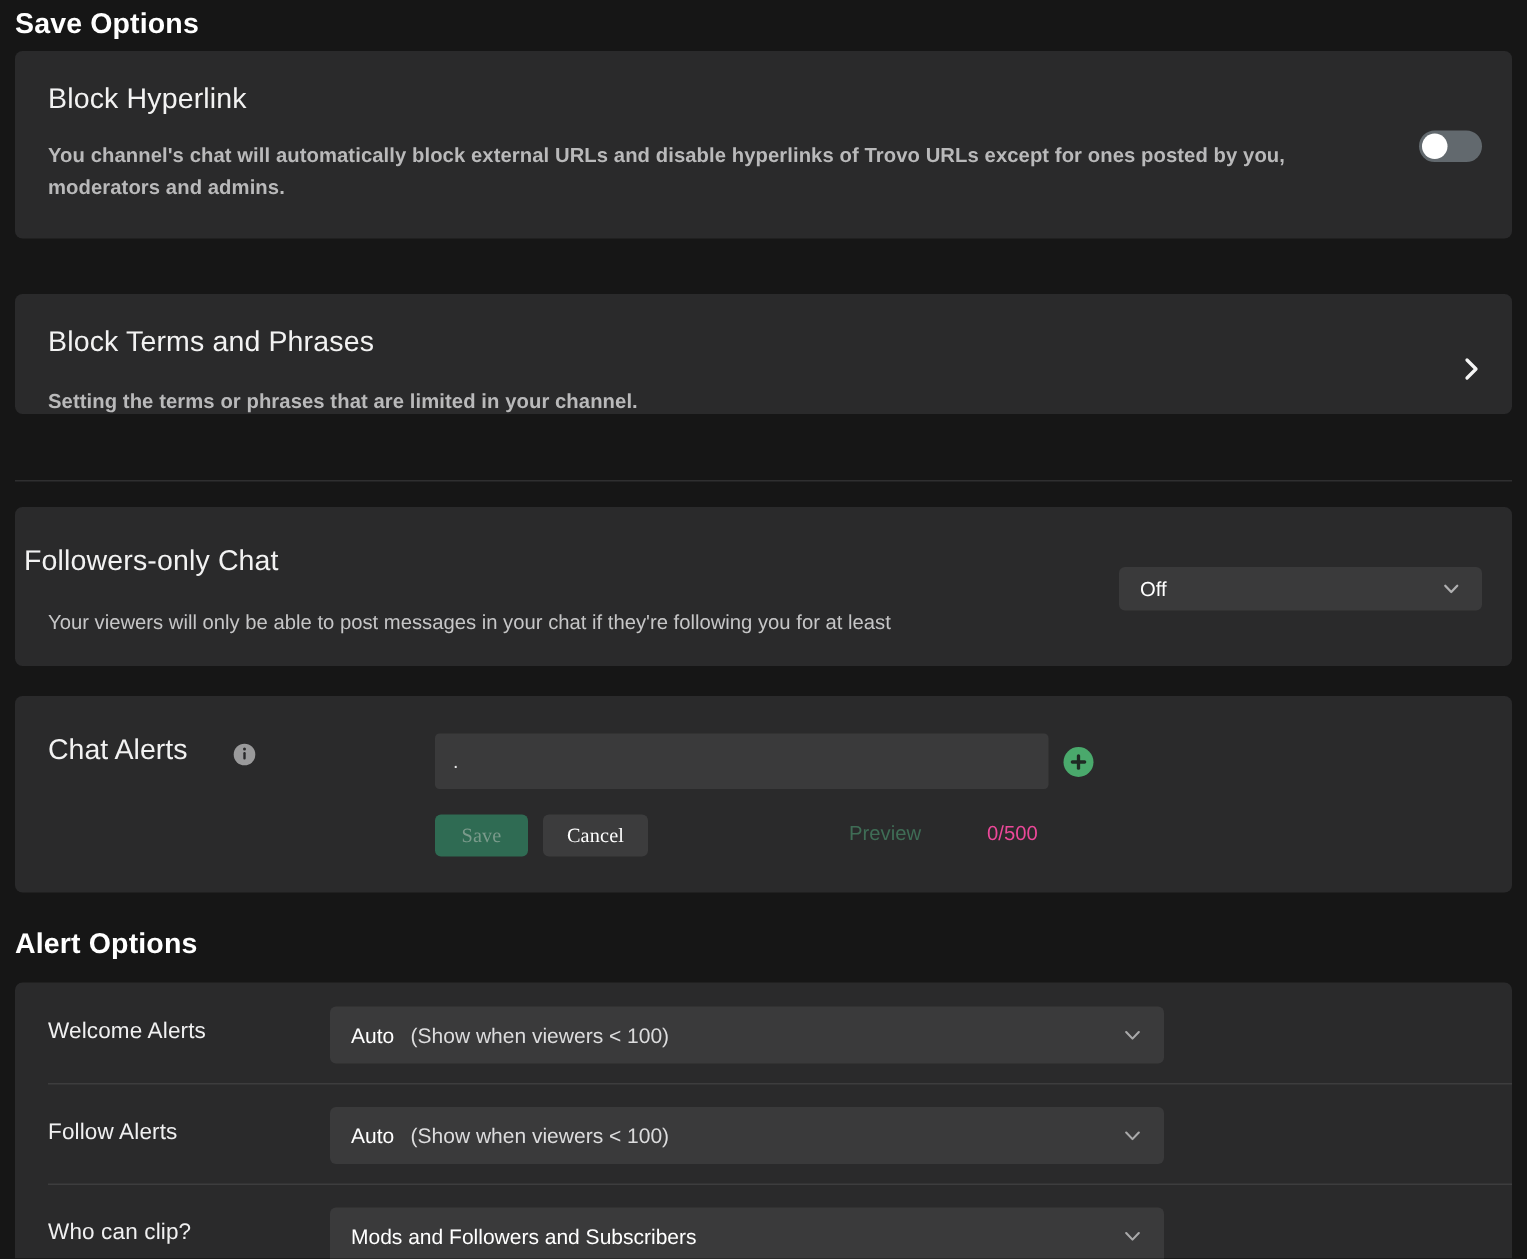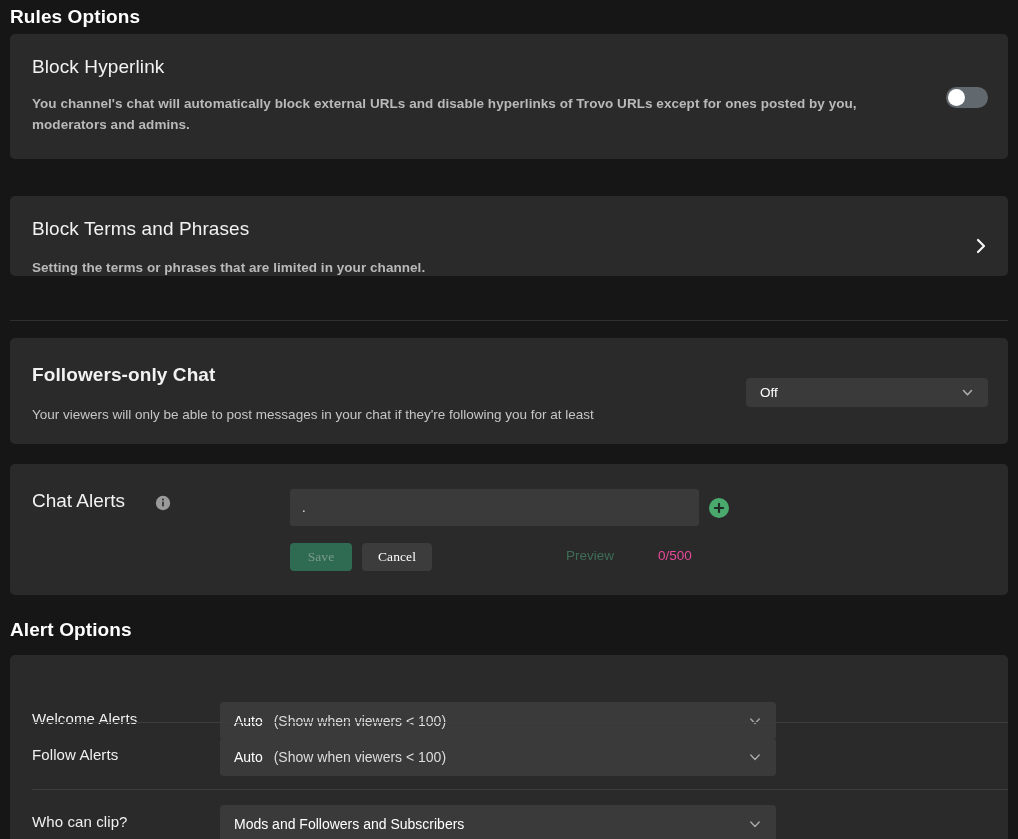--- a/index.html
+++ b/index.html
@@ -102,21 +102,21 @@
     position: absolute;
     right: 20px;
     top: 39px;
     width: 14px;
     height: 22px;
     cursor: pointer;
   }
   .chevron-right svg { display: block; }
 
   
-  .fo-title { position: absolute; left: 22px; top: 26px; font-weight: bold; }
+  .fo-title { position: absolute; left: 6px; top: 26px; }
   .fo-desc  { position: absolute; left: 22px; top: 67px; }
 
   .select-box {
     background: #3a3a3b;
     border-radius: 4px;
     color: #e8e8e9;
     font-size: 13.5px;
     display: flex;
     align-items: center;
     padding: 0 14px;
@@ -247,35 +247,35 @@
     background: #3a3a3b;
   }
   .alert-row .row-select .chev { width: 14px; height: 14px; }
   .row-divider {
     position: absolute;
     left: 22px;
     width: 976px;
     height: 1px;
     background: #3d3d3e;
   }
-  .row-welcome { top: 0px; margin-top: 31px; }
+  .row-welcome { top: 0px; }
   .row-follow  { top: 67px; }
   .row-clip    { top: 134px; }
   .div-1 { top: 67px; }
   .div-2 { top: 134px; }
 
   .sel-val-primary { color: #ffffff; }
   .sel-val-secondary { color: #dcdcdd; }
 </style>
 </head>
 <body>
 
 <div class="page">
 
-  <div class="section-title chat-options-title">Rules Options</div>
+  <div class="section-title chat-options-title">Save Options</div>
 
   <div class="card card-hyperlink">
     <div class="card-title hl-title">Block Hyperlink</div>
     <div class="card-desc hl-desc">You channel's chat will automatically block external URLs and disable hyperlinks of Trovo URLs except for ones posted by you, moderators and admins.</div>
     <div class="toggle">
       <div class="knob"></div>
     </div>
   </div>
 
   <div class="card card-terms">

